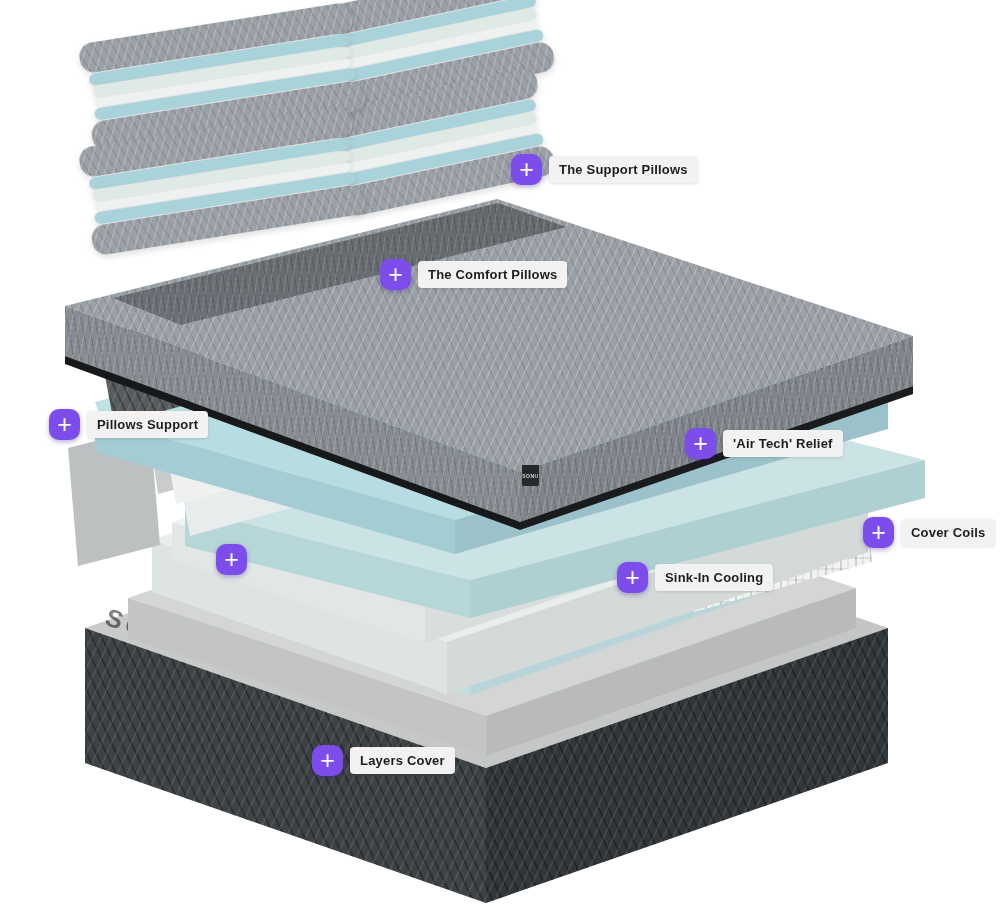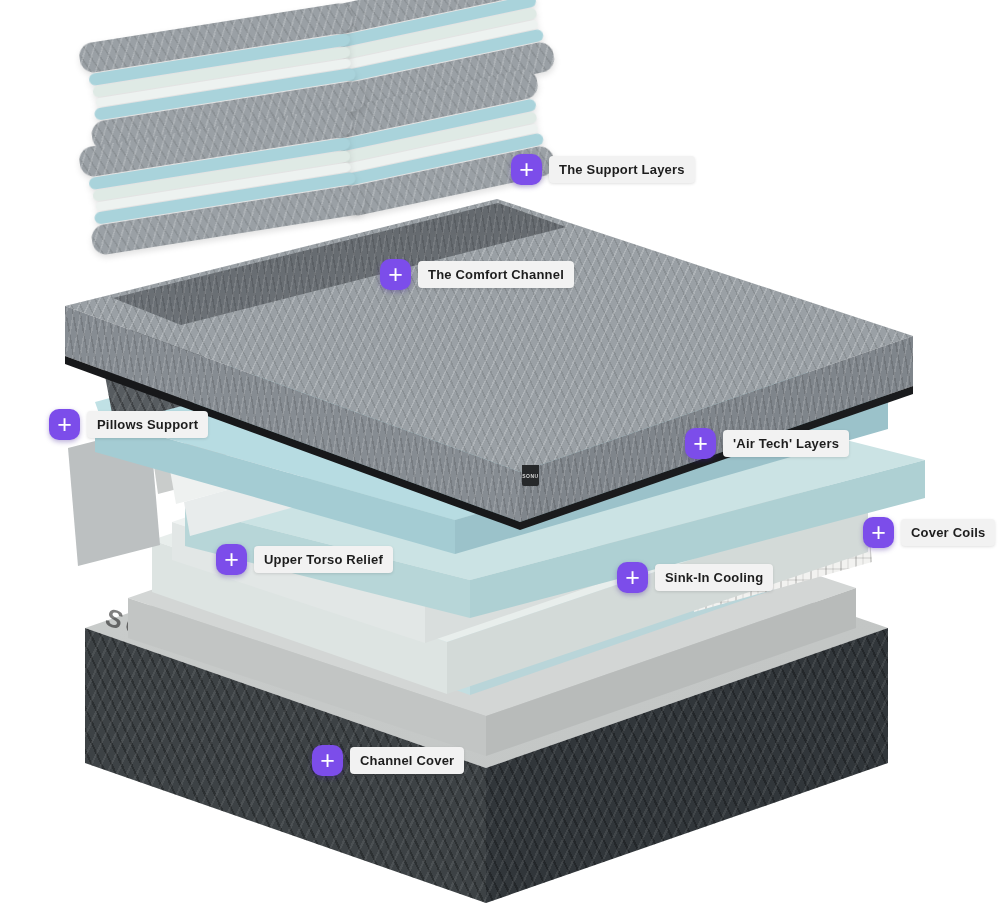--- a/index.html
+++ b/index.html
@@ -151,58 +151,57 @@
     <div class="p-mint"></div>
     <div class="p-white"></div>
     <div class="p-blue"></div>
     <div class="p-gray quilt"></div>
   </div>
 
   <div class="hotspot" style="left:511px;top:154px;">
     <button class="plus-btn">
       <span>+</span>
     </button>
-    <div class="chip">The Support Layers</div>
+    <div class="chip">The Support Pillows</div>
   </div>
   <div class="hotspot" style="left:380px;top:259px;">
     <button class="plus-btn">
       <span>+</span>
     </button>
-    <div class="chip">The Comfort Channel</div>
+    <div class="chip">The Comfort Pillows</div>
   </div>
   <div class="hotspot" style="left:49px;top:409px;">
     <button class="plus-btn">
       <span>+</span>
     </button>
     <div class="chip">Pillows Support</div>
   </div>
   <div class="hotspot" style="left:685px;top:428px;">
     <button class="plus-btn">
       <span>+</span>
     </button>
-    <div class="chip">'Air Tech' Layers</div>
+    <div class="chip">'Air Tech' Relief</div>
   </div>
   <div class="hotspot" style="left:863px;top:517px;">
     <button class="plus-btn">
       <span>+</span>
     </button>
     <div class="chip">Cover Coils</div>
   </div>
   <div class="hotspot" style="left:216px;top:544px;">
     <button class="plus-btn">
       <span>+</span>
     </button>
-    <div class="chip">Upper Torso Relief</div>
   </div>
   <div class="hotspot" style="left:617px;top:562px;">
     <button class="plus-btn">
       <span>+</span>
     </button>
     <div class="chip">Sink-In Cooling</div>
   </div>
   <div class="hotspot" style="left:312px;top:745px;">
     <button class="plus-btn">
       <span>+</span>
     </button>
-    <div class="chip">Channel Cover</div>
+    <div class="chip">Layers Cover</div>
   </div>
 
 </div>
 
 </body></html>

